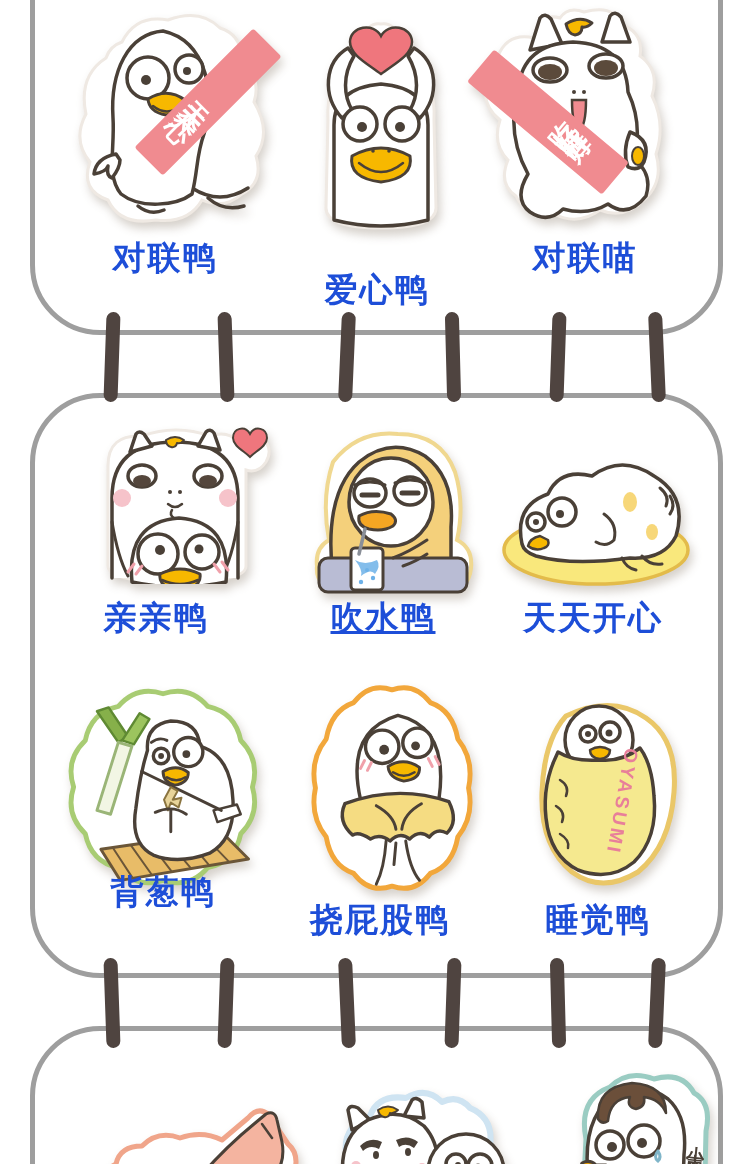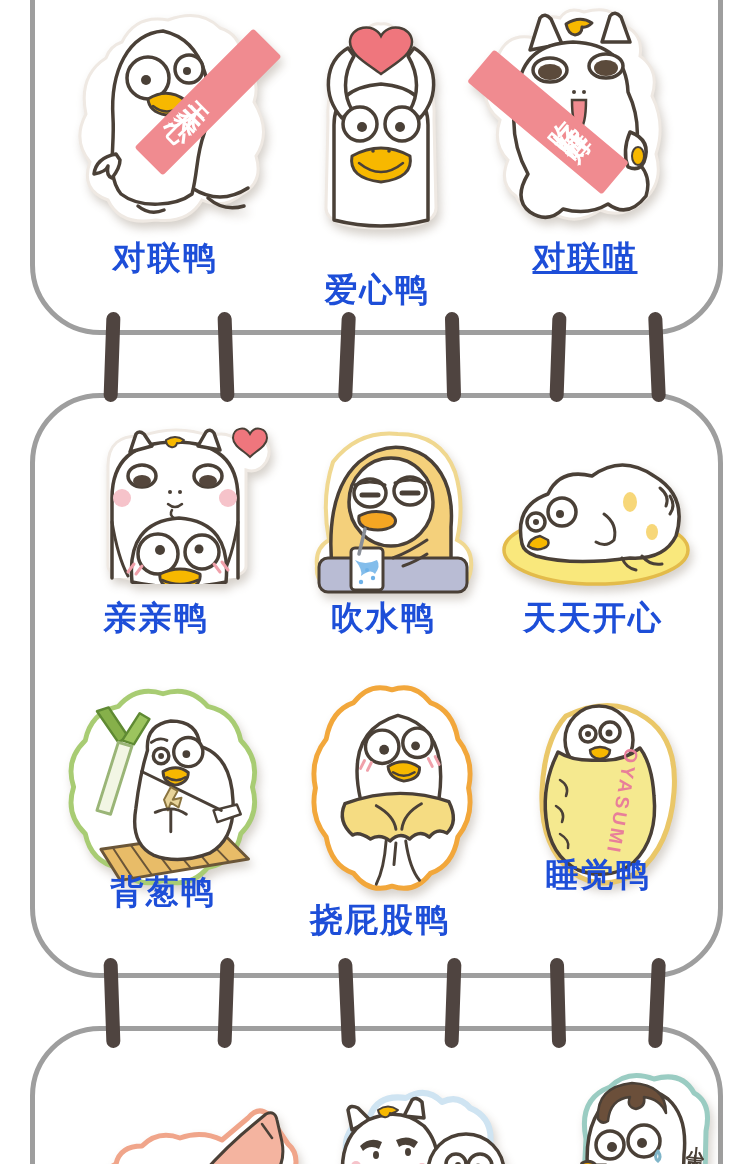--- a/index.html
+++ b/index.html
@@ -113,21 +113,21 @@
       <g transform="translate(80,118) rotate(-50)">
         <rect x="-21" y="-88" width="42" height="176" rx="3" fill="#f08b90"></rect>
       </g>
     </g>
   </svg>
   <div class="vtext banner-t" style="left:61px;top:30px;width:38px;height:176px;line-height:38px;transform:rotate(-50deg);">吃好睡好</div>
 </div>
 
 <div class="label" style="left:65px;top:236px;width:200px;">对联鸭</div>
 <div class="label" style="left:277px;top:236px;width:200px;margin-top:32px;">爱心鸭</div>
-<div class="label" style="left:485px;top:236px;width:200px;text-decoration:underline;">对联喵</div>
+<div class="label" style="left:485px;top:236px;width:200px;">对联喵</div>
 
 <div class="sticker" style="left:78px;top:406px;width:205px;height:178px;">
   <svg viewBox="0 0 205 178">
     <path class="backing" d="M30,60 Q30,28 64,30 Q98,18 132,30 Q150,24 160,36 Q170,24 184,32 Q196,42 188,56 Q180,68 168,64 L168,160 Q168,176 99,176 Q30,176 30,160 Z"></path>
     <g>
       <path d="M172,28 c5,-9 17,-6 17,4 c0,8 -11,13 -17,19 c-6,-6 -17,-11 -17,-19 c0,-10 12,-13 17,-4 z" fill="#ef767d" stroke="#4a4037" stroke-width="2"></path>
     </g>
     <g>
       <path class="wh" d="M34,172 L34,92 Q34,36 97,36 Q160,36 160,92 L160,172"></path>
       <path class="wh" d="M52,46 L58,28 Q61,24 66,28 L74,40 Z"></path>
@@ -197,21 +197,21 @@
       <path class="ln" d="M112,70 q14,10 10,26 q-8,8 -18,2" style="stroke-width:3"></path>
       <ellipse cx="138" cy="58" rx="7" ry="10" fill="#f7d779"></ellipse>
       <ellipse cx="160" cy="88" rx="6" ry="8" fill="#f7d779"></ellipse>
       <path class="ln" d="M168,44 q10,8 6,18 M178,52 q6,10 0,18" style="stroke-width:3"></path>
       <path class="ln" d="M150,112 q8,10 20,8 M130,114 q4,10 14,12" style="stroke-width:3"></path>
     </g>
   </svg>
 </div>
 
 <div class="label" style="left:56px;top:596px;width:200px;">亲亲鸭</div>
-<div class="label" style="left:283px;top:596px;width:200px;">吹水鸭</div>
+<div class="label" style="left:283px;top:596px;width:200px;text-decoration:underline;">吹水鸭</div>
 <div class="label" style="left:483px;top:596px;width:220px;">天天开心</div>
 
 <div class="sticker" style="left:55px;top:686px;width:218px;height:206px;">
   <svg viewBox="0 0 218 212">
     <path style="fill:#fff;stroke:#a8cc73;stroke-width:5;stroke-linejoin:round" d="M200,104 Q208,76 188,56 Q182,27 154,21 Q135,-1 108,8 Q81,-1 62,21 Q34,27 28,56 Q7,76 16,104 Q7,132 28,152 Q34,181 62,187 Q81,209 108,200 Q135,209 154,187 Q182,181 188,152 Q208,132 200,104 Z"></path>
     <g>
       <path d="M62,58 L40,26 L52,22 L72,52 Z" fill="#86b04a" stroke="#5f8a33" stroke-width="2.5" stroke-linejoin="round"></path>
       <path d="M66,56 L84,28 L94,34 L78,60 Z" fill="#9cc45e" stroke="#5f8a33" stroke-width="2.5" stroke-linejoin="round"></path>
       <path d="M40,128 L62,58 L76,62 L54,132 Z" fill="#f2f6e4" stroke="#9ab577" stroke-width="3" stroke-linejoin="round"></path>
     </g>
@@ -267,21 +267,21 @@
       <path class="yl" d="M88,62 Q98,56 108,62 Q108,70 98,71 Q88,70 88,62 Z" style="stroke-width:2.5"></path>
       <path d="M56,64 Q40,96 44,130 Q48,168 76,182 Q108,194 132,174 Q156,150 152,108 Q150,76 138,60 Q120,74 98,72 Q72,74 56,64 Z" fill="#f5e98f" stroke="#4a4037" stroke-width="3.5" stroke-linejoin="round"></path>
       <path class="ln" d="M58,92 q10,6 6,16 M54,118 q10,6 6,16 M58,146 q10,6 8,14" style="stroke-width:2.5"></path>
     </g>
   </svg>
   <div class="vtext" style="left:103px;top:28px;width:28px;height:170px;font-size:19px;letter-spacing:3px;color:#e87f9a;transform:rotate(10deg);">OYASUMI</div>
 </div>
 
 <div class="label" style="left:63px;top:870px;width:200px;">背葱鸭</div>
 <div class="label" style="left:280px;top:898px;width:200px;">挠屁股鸭</div>
-<div class="label" style="left:498px;top:853px;width:200px;">睡觉鸭</div>
+<div class="label" style="left:498px;top:898px;width:200px;">睡觉鸭</div>
 
 <div class="sticker" style="left:72px;top:1090px;width:235px;height:160px;">
   <svg viewBox="0 0 235 160">
     <path style="fill:#fff;stroke:#f0a58a;stroke-width:5;stroke-linejoin:round" d="M30,120 Q20,86 44,74 Q48,56 70,56 Q86,40 108,48 Q130,40 150,50 L176,28 Q186,16 196,24 L216,54 Q228,64 222,84 L218,120 L222,162 L24,162 Z"></path>
     <g>
       <path d="M120,96 Q150,60 182,34 L194,24 Q203,20 205,30 L210,52 Q214,74 200,88 Q170,110 140,112 Z" fill="#f4b4a0" stroke="#4a4037" stroke-width="3" stroke-linejoin="round"></path>
       <path class="ln" d="M190,34 L200,48" style="stroke-width:2.5"></path>
     </g>
     <g>
       <circle class="wh" cx="84" cy="124" r="44"></circle>

